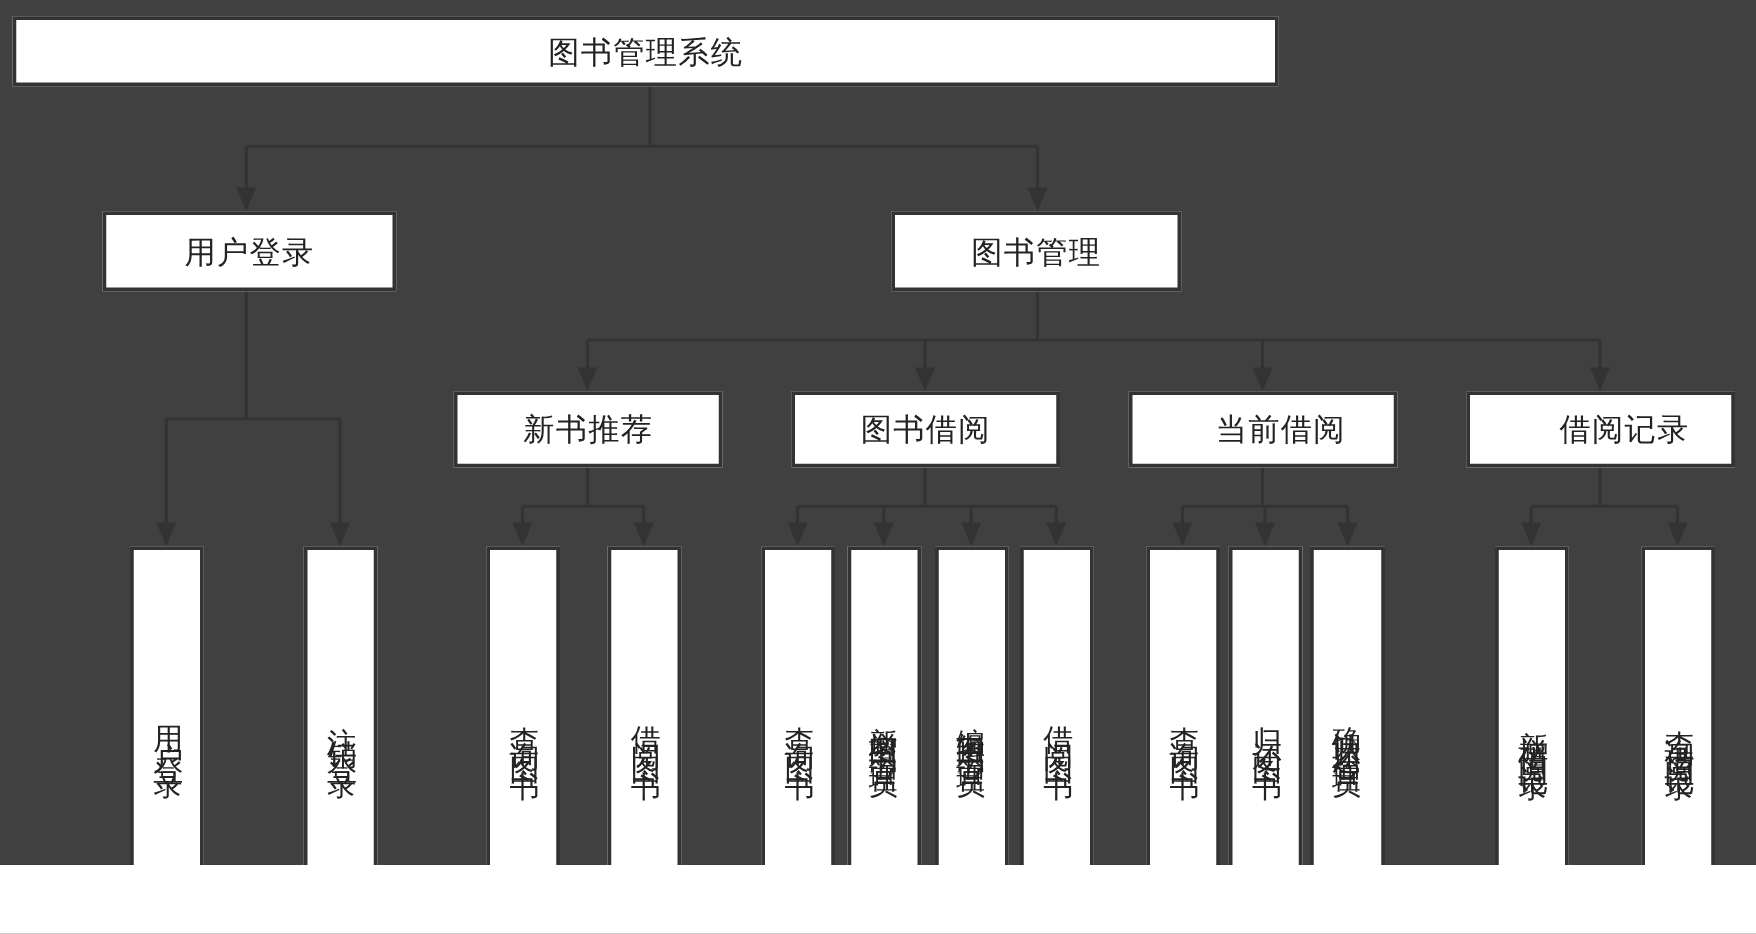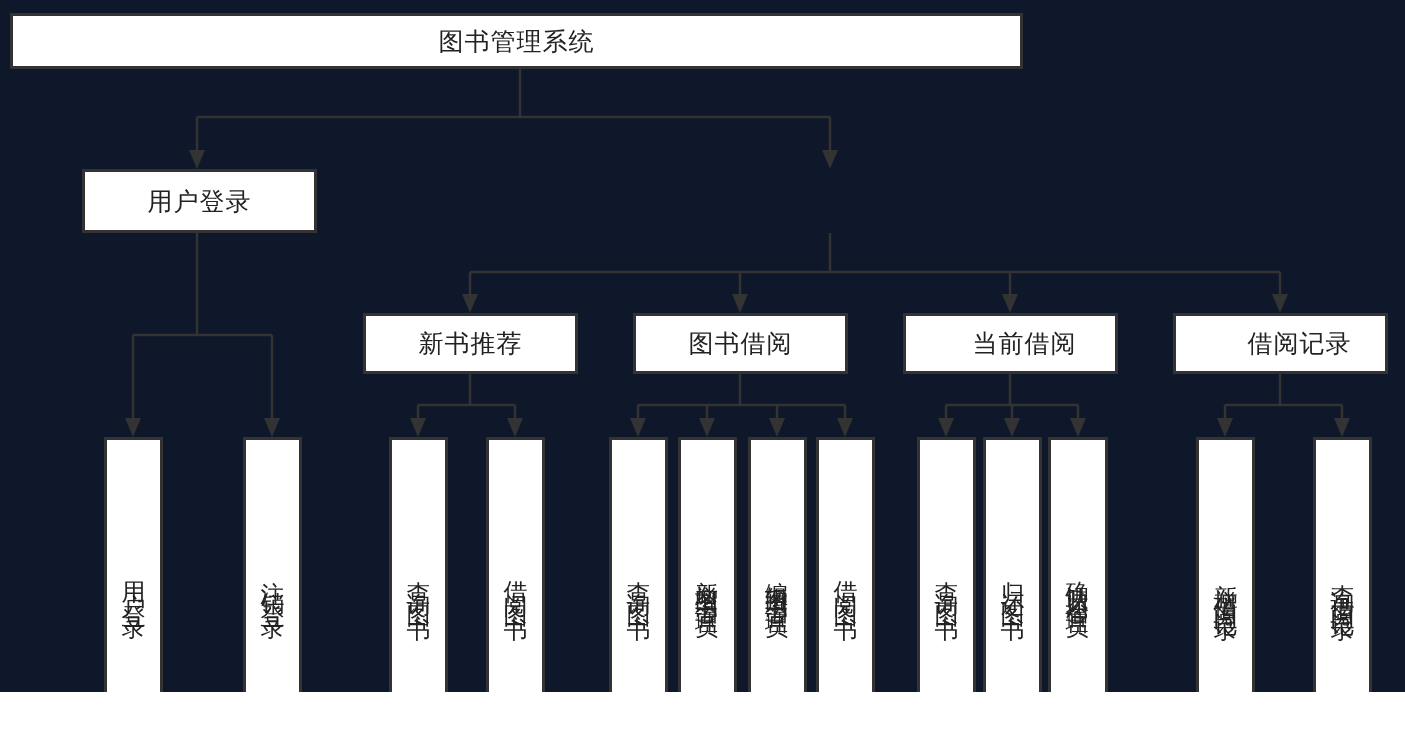--- a/index.html
+++ b/index.html
@@ -4,21 +4,21 @@
 <style>
   html,body{margin:0;padding:0;}
   body{
     font-family:"Liberation Sans", sans-serif;
     background:#ffffff;
   }
   .canvas{
     position:relative;
     width:1405px;
     height:692px;
-    background:#0f172a;
+    background:#404040;
     overflow:hidden;
     text-decoration:underline;
   }
   .connectors{
     position:absolute;
     left:0;top:0;
     width:1405px;height:747px;
   }
   .node{
     position:absolute;
@@ -115,20 +115,23 @@
     </g>
   </svg>
 
   <div class="node hnode root">
     <span>图书管理系统</span>
   </div>
 
   <div class="node hnode lvl2-user">
     <span>用户登录</span>
   </div>
+  <div class="node hnode lvl2-mgmt">
+    <span>图书管理</span>
+  </div>
 
   <div class="node hnode lvl3 l3-1">
     <span>新书推荐</span>
   </div>
   <div class="node hnode lvl3 l3-2">
     <span>图书借阅</span>
   </div>
   <div class="node hnode lvl3 l3-3">
     <span>当前借阅</span>
   </div>

